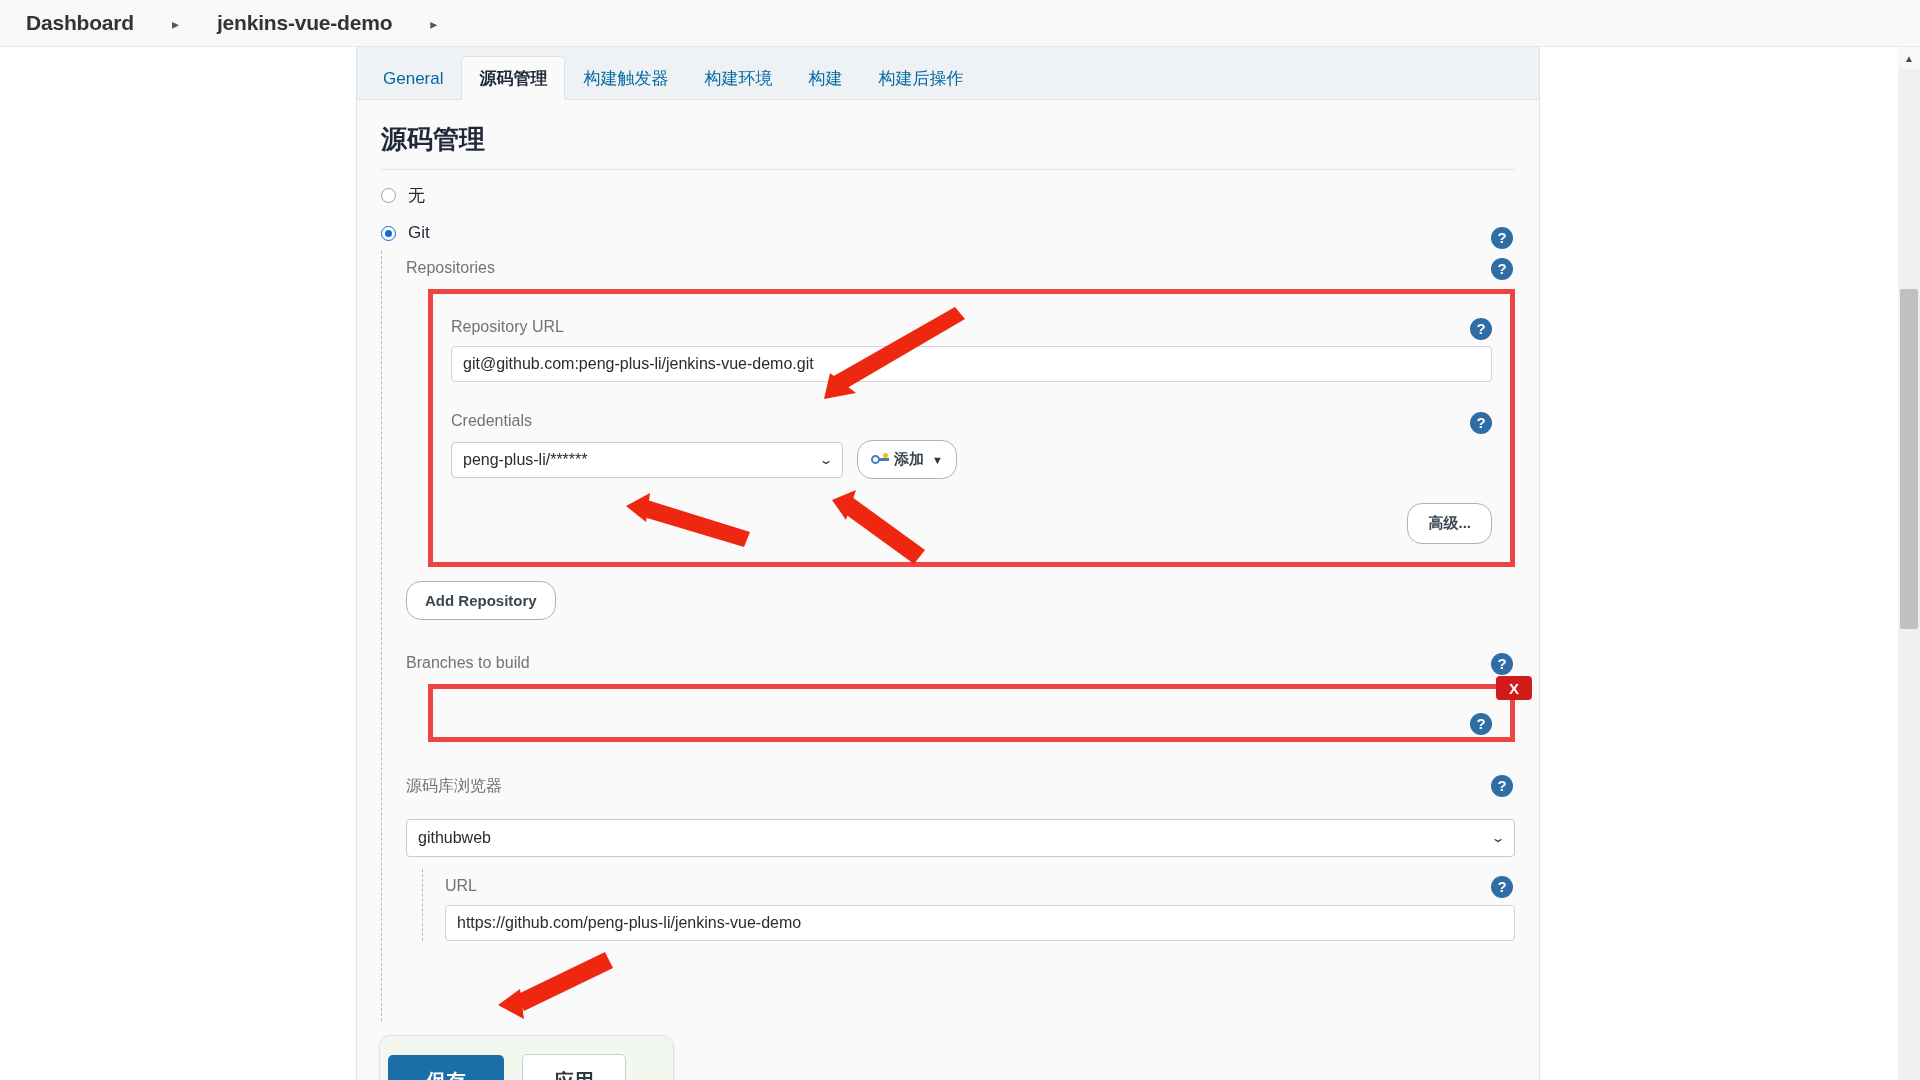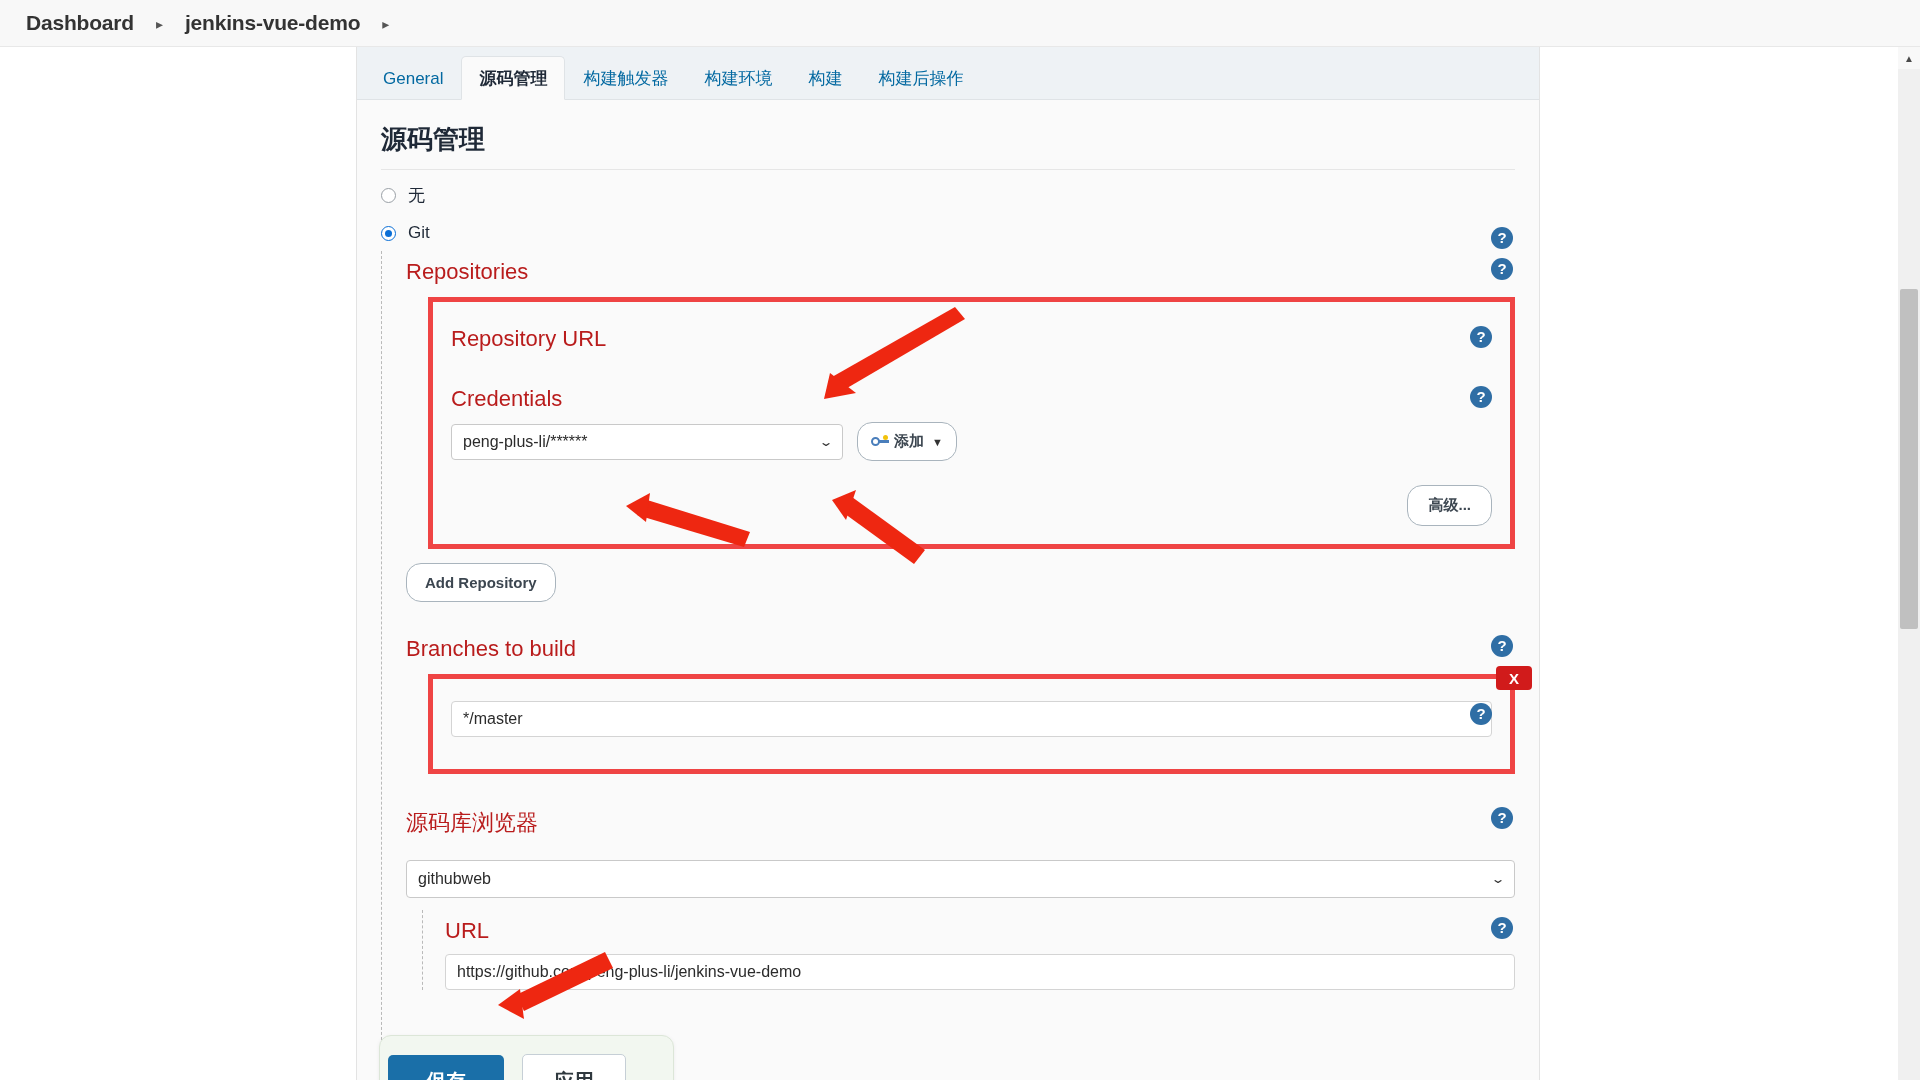--- a/index.html
+++ b/index.html
@@ -13,21 +13,21 @@
   }
 
   
   #breadcrumb-bar {
     height: 47px;
     background: #f8f8f8;
     border-bottom: 1px solid #e8e8e8;
     display: flex;
     align-items: center;
     padding-left: 26px;
-    gap: 0px;
+    gap: 16px;
   }
   .crumb {
     font-size: 21px;
     font-weight: bold;
     color: #333333;
     letter-spacing: -0.2px;
     white-space: nowrap;
   }
   .crumb-sep {
     color: #555;
@@ -135,22 +135,22 @@
 
   
   .nested {
     margin-left: 36px;
     padding-left: 22px;
     border-left: 1px dashed #b9b9b9;
     position: relative;
   }
 
   .field-label {
-    font-size: 22px;
-    color: #b91c1c;
+    font-size: 16px;
+    color: #737373;
     padding: 8px 0 4px 0;
   }
 
   
   .card {
     border: 5px solid #ef4444;
     background: #fafafa;
     margin-right: 0px;
     position: relative;
     padding: 16px 18px 18px 18px;
@@ -365,20 +365,21 @@
       <div style="position:relative;">
         <div class="field-label">Repositories</div>
         <span class="help help-abs" style="right:2px; top:7px;">?</span>
       </div>
 
       <div class="card" style="margin-left:22px; margin-top:8px;">
 
         <div style="position:relative;">
           <div class="field-label">Repository URL</div>
           <span class="help help-abs" style="right:0px; top:8px;">?</span>
+          <input class="inp" style="margin-top: 6px;" value="git@github.com:peng-plus-li/jenkins-vue-demo.git">
         </div>
 
         <div style="position:relative; margin-top:22px;">
           <div class="field-label">Credentials</div>
           <span class="help help-abs" style="right:0px; top:8px;">?</span>
 
           <div style="display:flex; align-items:center; gap:14px; margin-top:6px;">
             <div class="sel" style="width:392px;">
               <span>peng-plus-li/******</span>
               <span class="caret">⌄</span>
@@ -406,21 +407,20 @@
 
       <div style="position:relative; margin-top:26px;">
         <div class="field-label">Branches to build</div>
         <span class="help help-abs" style="right:2px; top:7px;">?</span>
       </div>
 
       <div class="card" style="margin-left:22px; margin-top:8px;">
         <button class="del-x" style="position:absolute; right:-22px; top:-13px;">X</button>
         <div style="position:relative;">
           <span class="help help-abs" style="right:0px; top:8px;">?</span>
-          <input class="inp" style="margin-top: 6px;" value="*/master">
         </div>
         <div style="height:14px;"></div>
       </div>
 
 
       <div style="position:relative; margin-top:26px;">
         <div class="field-label">源码库浏览器</div>
         <span class="help help-abs" style="right:2px; top:7px;">?</span>
       </div>
 

